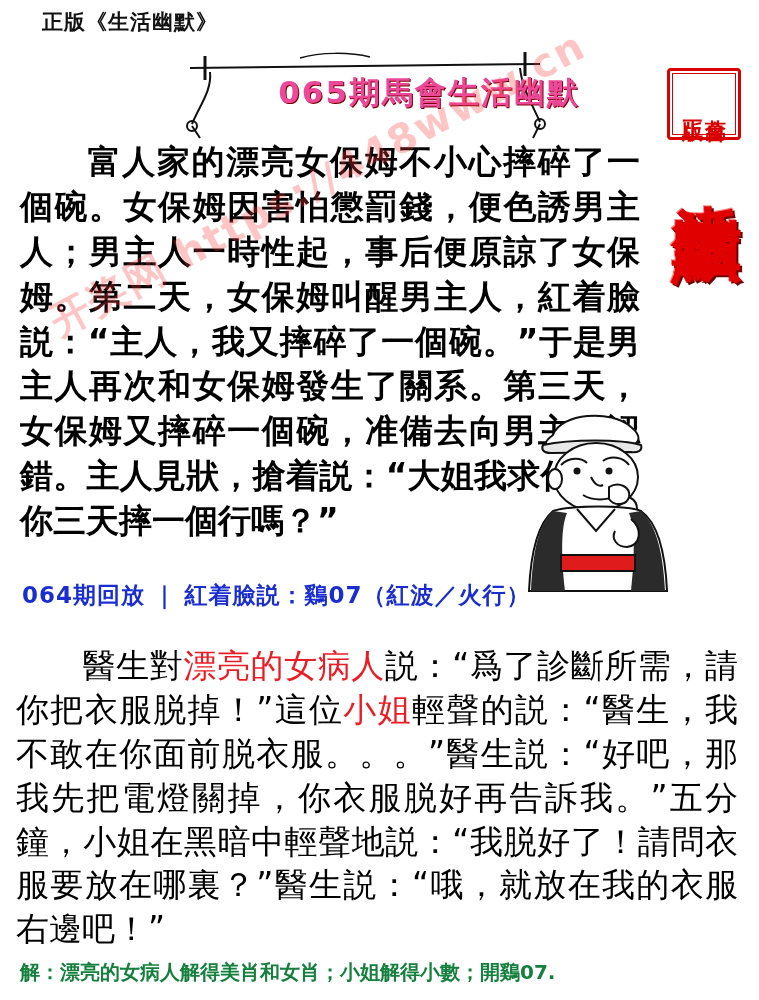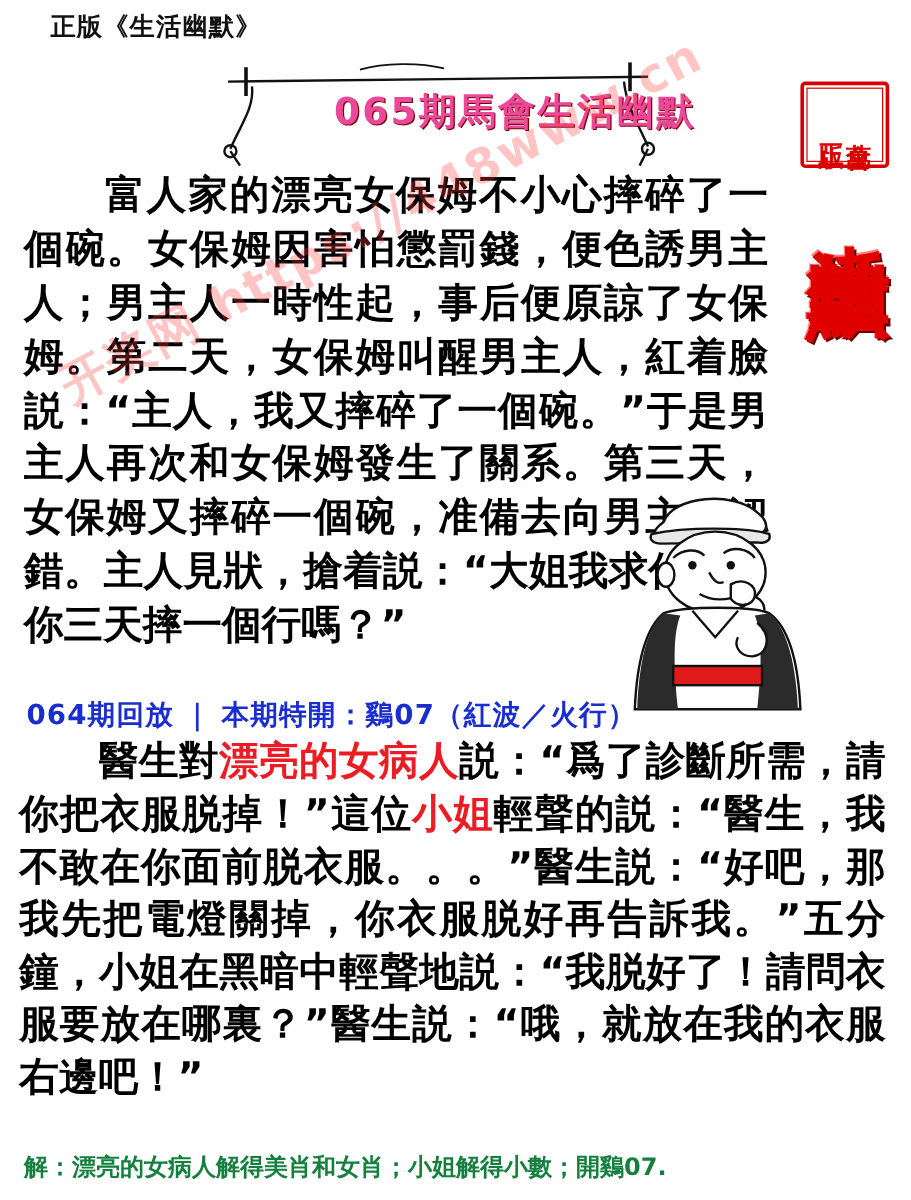--- a/index.html
+++ b/index.html
@@ -131,27 +131,27 @@
     color: #1a2ed0;
     font-weight: bold;
     letter-spacing: 1px;
     white-space: nowrap;
   }
   .mid-info .sep { margin: 0 8px; color: #1a2ed0; }
 
   
   .body-text2 {
     position: absolute;
-    top: 612px;
+    top: 644px;
     left: 16px;
     width: 722px;
     font-size: 33px;
     line-height: 1.33;
     color: #000000;
-    font-weight: bold;
+    font-weight: normal;
     text-align: justify;
     z-index: 4;
   }
   .body-text2 .indent { display: inline-block; width: 66px; }
   .red { color: #ec1c24; }
 
   
   .footer {
     position: absolute;
     bottom: 14px;
@@ -217,21 +217,21 @@
     <div class="seal-col">萬會</div>
     <div class="seal-col">正版</div>
   </div>
 </div>
 
 <div class="vtitle">生活幽默</div>
 
 <div class="body-text1"><span class="indent"></span><span>富人家的漂亮女保姆不小心摔碎了一個碗。女保姆因害怕懲罰錢，便色誘男主人；男主人一時性起，事后便原諒了女保姆。第二天，女保姆叫醒男主人，紅着臉説：“主人，我又摔碎了一個碗。”于是男主人再次和女保姆發生了關系。第三天，女保姆又摔碎一個碗，准備去向男主人認錯。主人見狀，搶着説：“大姐我求你了，你三天摔一個行嗎？”</span></div>
 
 <div class="mid-info">
-  <span>064期回放</span><span class="sep">｜</span><span>本期特開：鷄07（紅波／火行）</span>
+  <span>064期回放</span><span class="sep">｜</span><span>紅着臉説：鷄07（紅波／火行）</span>
 </div>
 
 <svg class="illus" viewBox="0 0 210 215">
 
   <path d="M62 40 C 70 18, 120 14, 140 32 C 150 40, 150 48, 140 50 L 60 52 C 52 50, 54 46, 62 40 Z" fill="#ffffff" stroke="#111" stroke-width="2"></path>
   <path d="M52 50 C 80 44, 130 44, 150 50 C 152 56, 146 58, 140 57 L 60 58 C 52 58, 50 54, 52 50 Z" fill="#e8e8e8" stroke="#111" stroke-width="2"></path>
 
   <ellipse cx="105" cy="82" rx="42" ry="34" fill="#ffffff" stroke="#111" stroke-width="2"></ellipse>
   <path d="M70 70 C 78 62, 90 62, 96 68" stroke="#111" stroke-width="2" fill="none"></path>
   <circle cx="86" cy="76" r="3.5" fill="#111"></circle>

